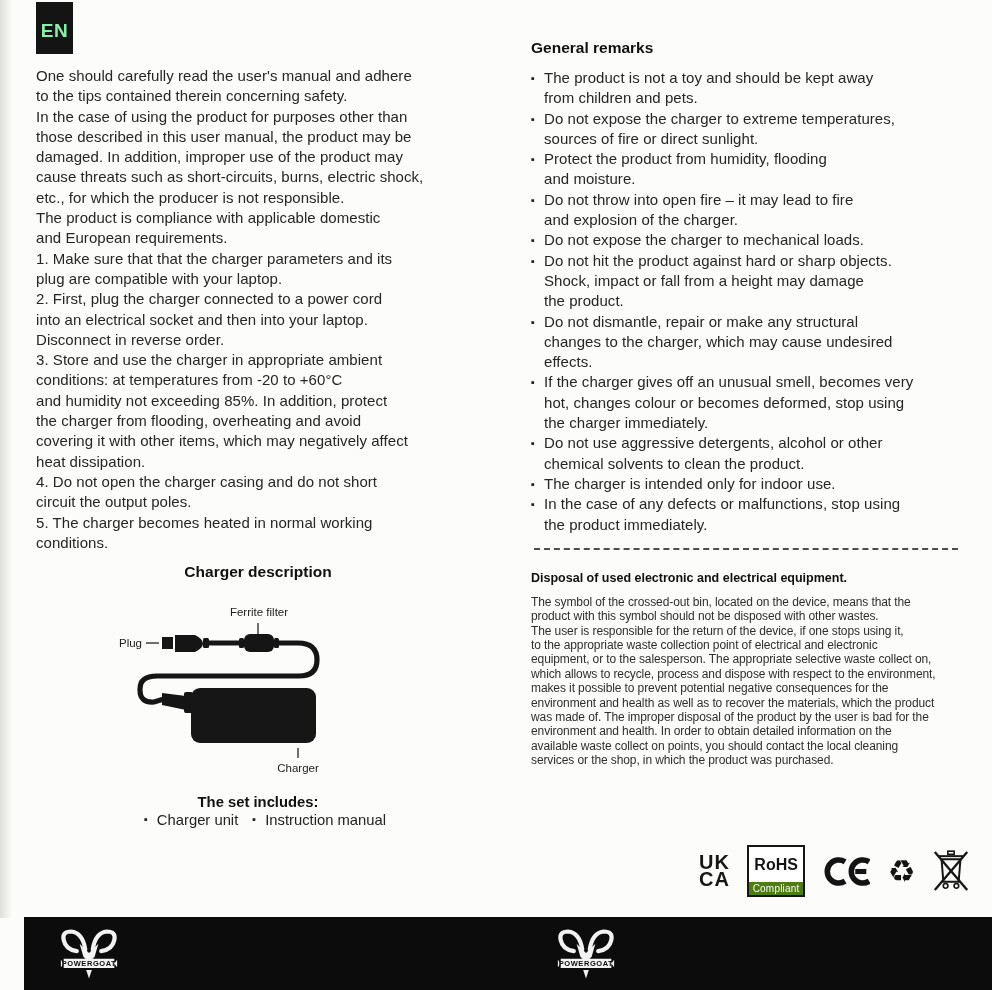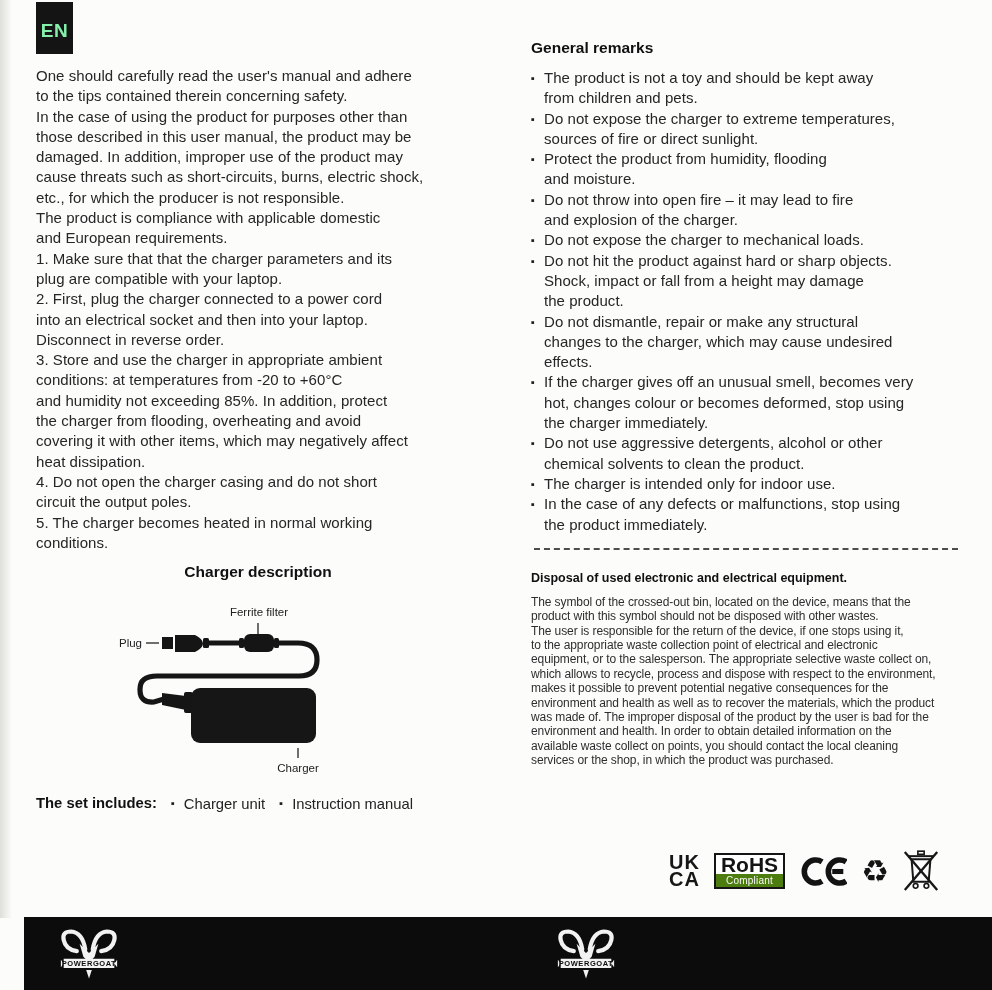--- a/index.html
+++ b/index.html
@@ -40,32 +40,32 @@
   }
   .disposal-heading {
     margin-top:21px; font-size:12.5px; font-weight:700; color:#101010; line-height:14px;
   }
   .disposal-body {
     margin-top:10px; font-size:12px; line-height:14.4px; color:#2e2e2e;
     letter-spacing:-.1px; white-space:pre-line; width:436px;
   }
   .diagram { display:block; margin-top:6px; }
   .set-includes {
-    margin-top:12px; font-size:14.8px; color:#232323; display:flex; align-items:center;
+    margin-top:12px; font-size:14.8px; color:#232323; display:flex; align-items:center;flex-direction:column;
   }
   .set-includes .label { font-weight:700; color:#111; }
   .set-item { display:inline-flex; align-items:center; margin-left:14px; }
   .set-item .bullet-marker { flex:none; margin-right:9px; line-height:14.8px; }
   .cert-row {
-    position:absolute; left:669px; top:843px; width:270px; height:56px;
+    position:absolute; left:699px; top:843px; width:270px; height:56px;
     display:flex; align-items:center; justify-content:space-between;
   }
   .ukca { font-size:20px; font-weight:800; line-height:17.5px; color:#161616; letter-spacing:1px; }
   .rohs-box { border:2.5px solid #151515; text-align:center; background:#fff; }
-  .rohs-title { font-size:21px; font-weight:700; color:#131313; padding:0 5px; line-height:19px; }
+  .rohs-title { font-size:16px; font-weight:700; color:#131313; padding:8px 5px; line-height:19px; }
   .rohs-sub { background:#4d7c0f; color:#fafafa; font-size:10px; line-height:13px; padding:0 3px; letter-spacing:.2px; }
   .recycle-glyph { font-size:31px; line-height:1; color:#141414; }
   .footer {
     position:absolute; left:0; top:917px; width:992px; height:73px; background:#0c0c0c;margin-left:24px;
   }
   .goat-logo { position:absolute; top:7px; width:60px; height:60px; }
   .goat-left  { left:35px; }
   .goat-center{ left:532px; }
 </style>
 </head>

